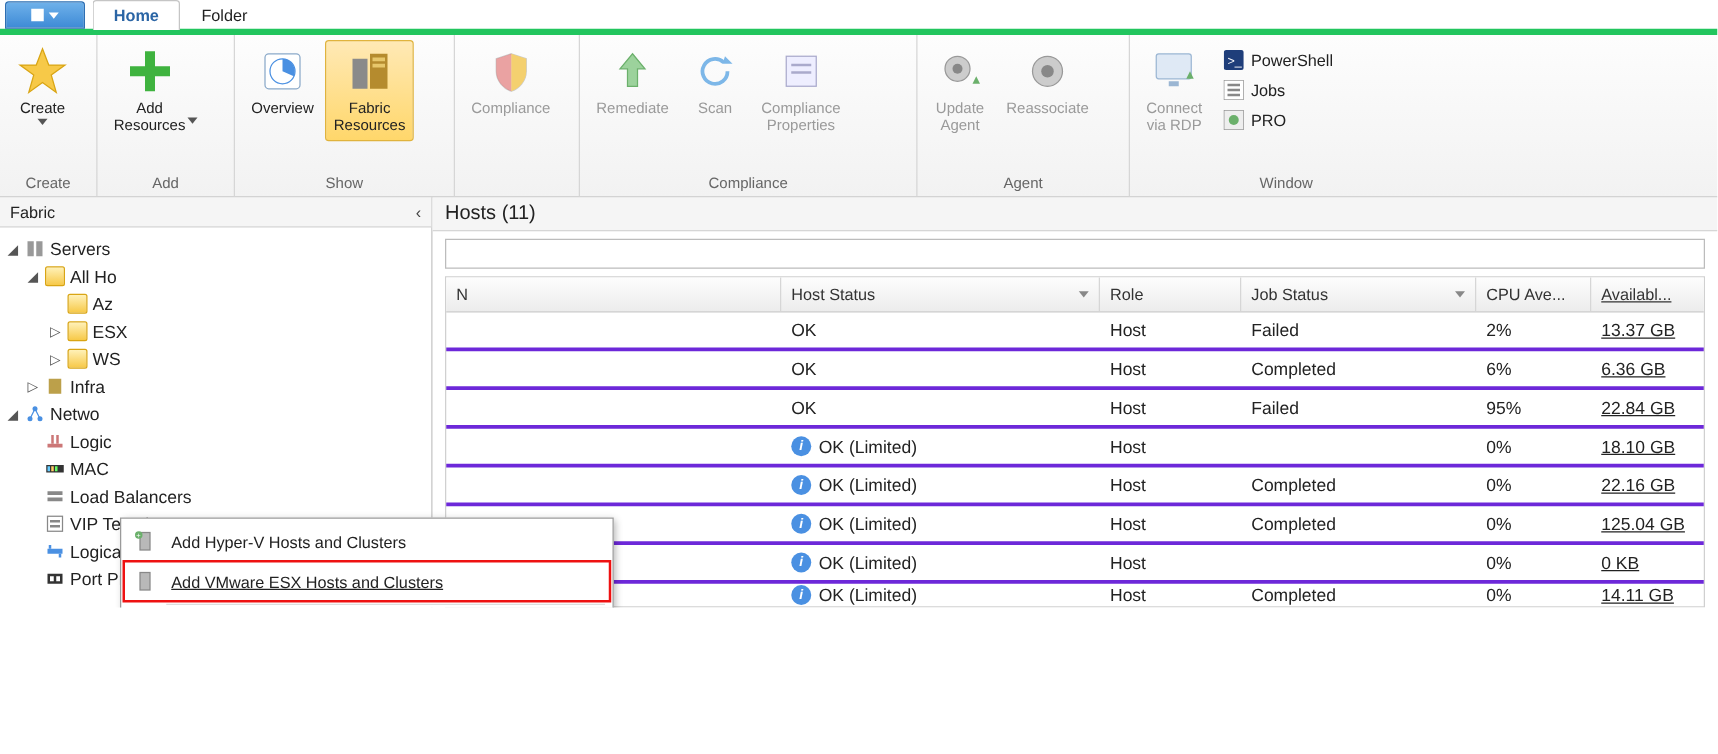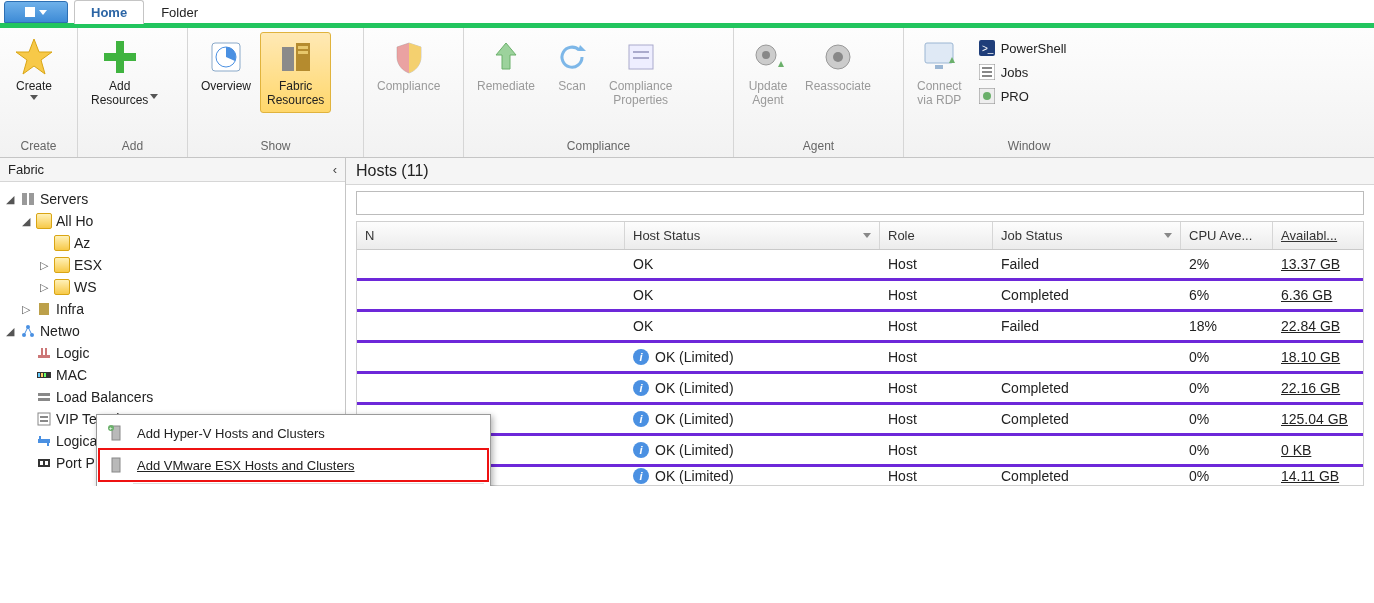--- a/index.html
+++ b/index.html
@@ -435,21 +435,21 @@
             <div class="gc col-cpu">6%</div>
             <div class="gc col-mem">6.36 GB</div>
           </div>
           <div class="grow" style="">
             <div class="gc col-name"></div>
             <div class="gc col-status">
               <span>OK</span>
             </div>
             <div class="gc col-role">Host</div>
             <div class="gc col-job">Failed</div>
-            <div class="gc col-cpu">18%</div>
+            <div class="gc col-cpu">95%</div>
             <div class="gc col-mem">22.84 GB</div>
           </div>
           <div class="grow" style="">
             <div class="gc col-name"></div>
             <div class="gc col-status">
               <span class="info-icn">i</span>
               <span>OK (Limited)</span>
             </div>
             <div class="gc col-role">Host</div>
             <div class="gc col-job"></div>

